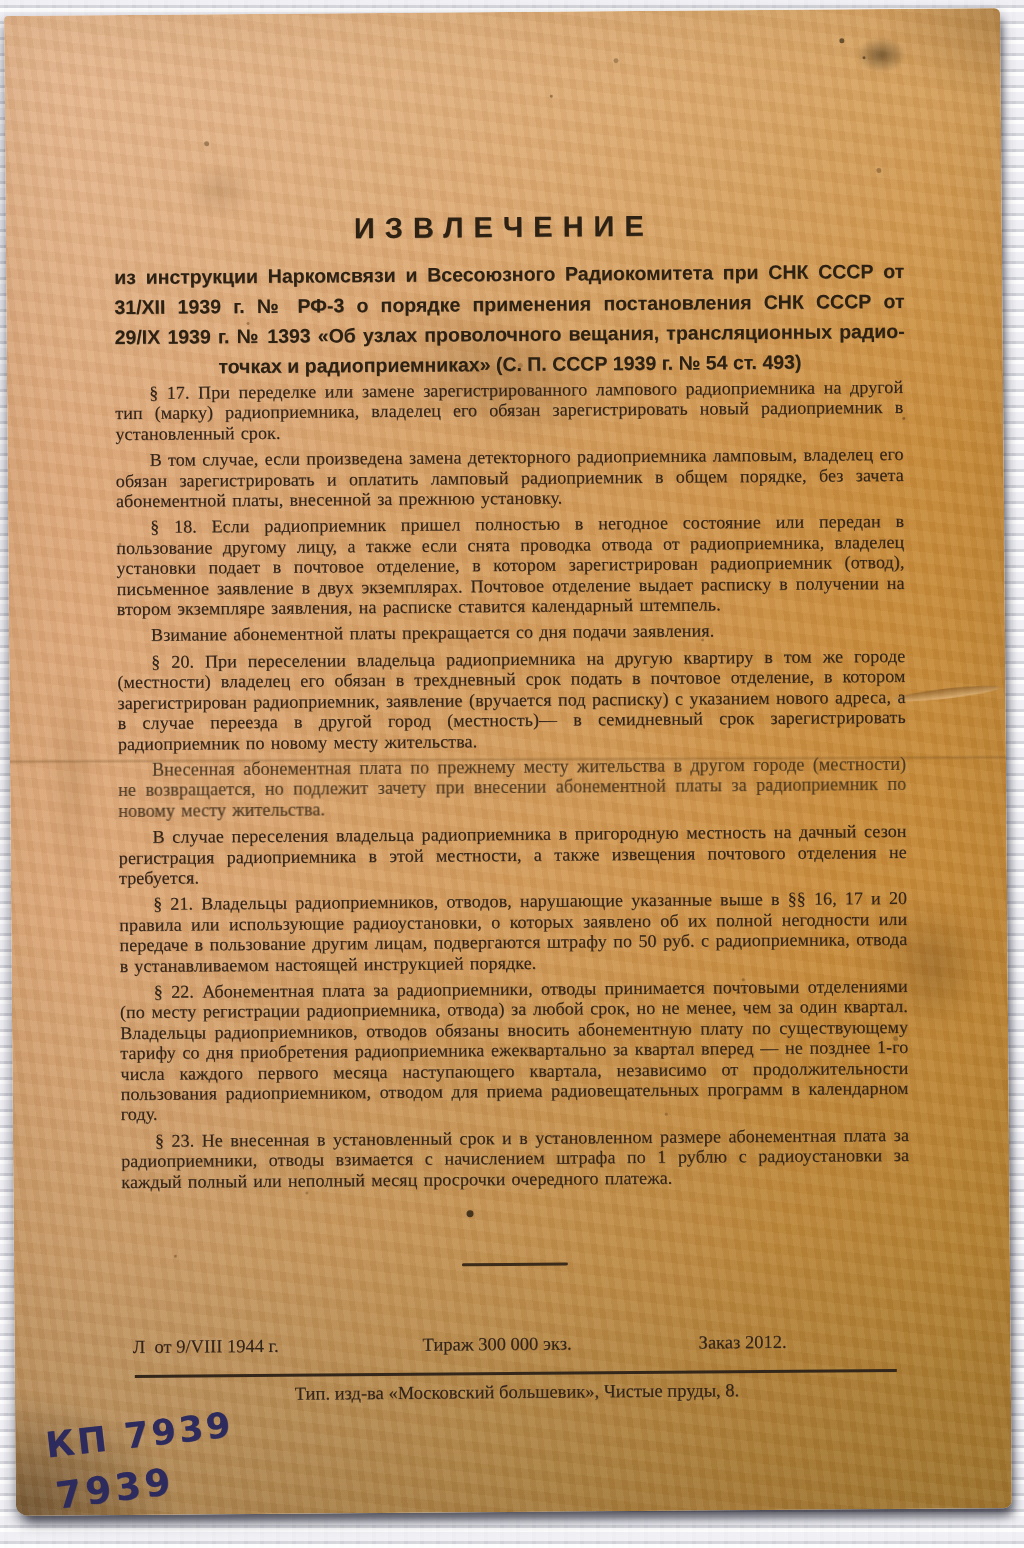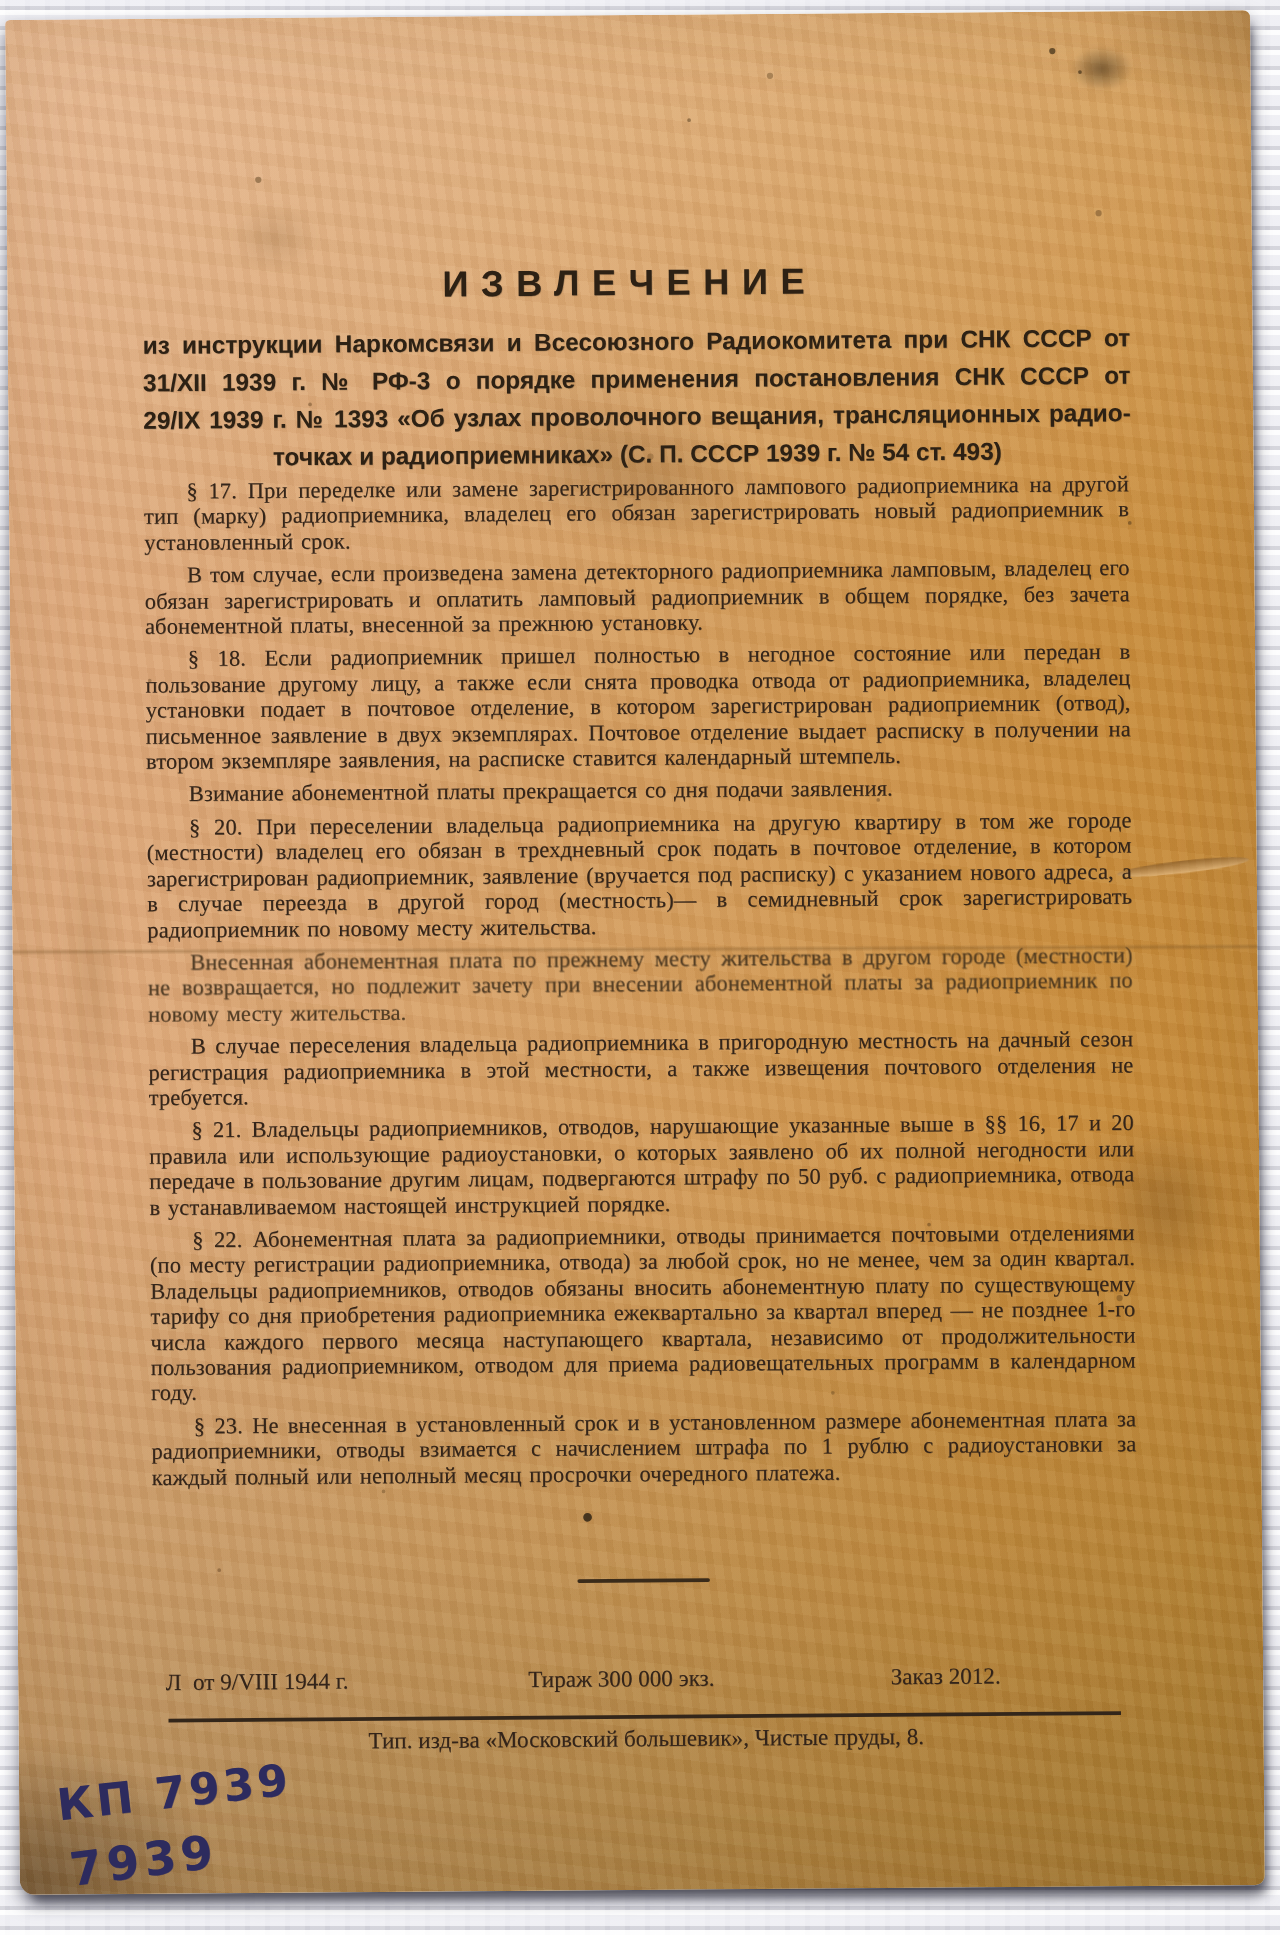--- a/index.html
+++ b/index.html
@@ -102,21 +102,21 @@
 
   .short-rule{position:absolute;left:448px;top:1251px;width:106px;height:3px;background:#3a2b1a;border-radius:2px;}
 
   .imprint{
     position:absolute;left:108px;top:1322px;width:788px;height:26px;
     font-family:"Liberation Serif",serif;font-size:18.5px;color:#33241a;
     text-shadow:0.35px 0.35px 0.5px rgba(50,35,20,0.4);
   }
   .imp-left{position:absolute;left:10px;white-space:pre;}
   .imp-center{position:absolute;left:300px;white-space:pre;}
-  .imp-right{position:absolute;left:590px;white-space:pre;}
+  .imp-right{position:absolute;left:576px;white-space:pre;}
   .long-rule{position:absolute;left:120px;top:1360px;width:762px;height:2.5px;background:#33261a;}
   .printer-line{
     position:absolute;left:108px;top:1370px;width:788px;text-align:center;
     font-family:"Liberation Serif",serif;font-size:18.5px;color:#33241a;
     text-shadow:0.35px 0.35px 0.5px rgba(50,35,20,0.4);
   }
 
   .hw{
     position:absolute;font-family:"DejaVu Sans",sans-serif;font-weight:bold;
     color:#2d2b5e;text-shadow:0.3px 0.3px 0.4px rgba(45,43,94,0.5);

